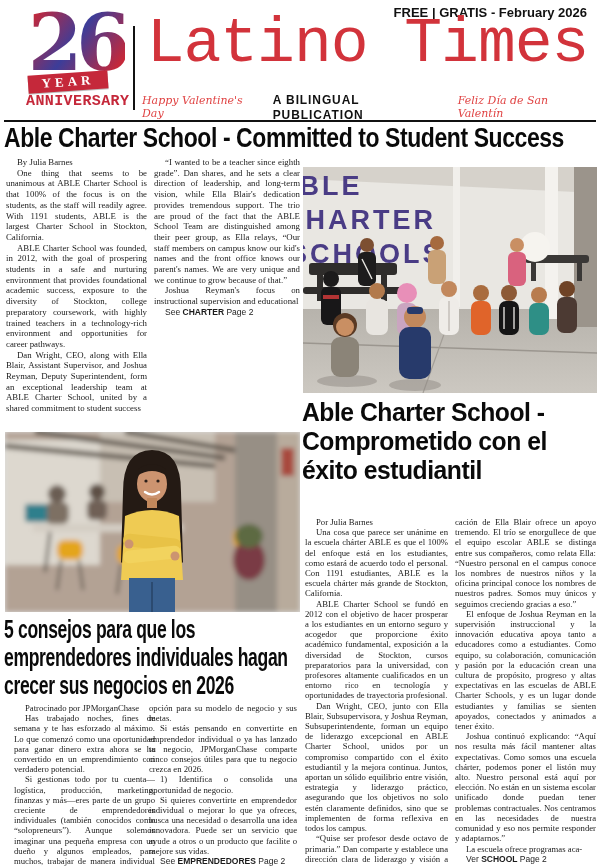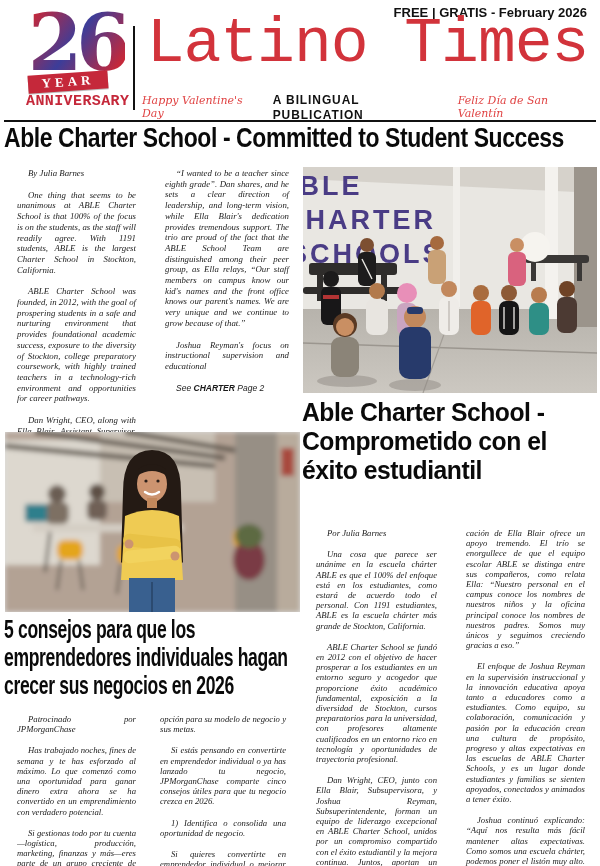--- a/index.html
+++ b/index.html
@@ -39,27 +39,27 @@
          transform:scaleX(.82);transform-origin:0 0;}
   .hl-es{left:302px;top:398px;width:310px;font-size:26px;line-height:29px;
          transform:scaleX(.95);transform-origin:0 0;}
   .hl-tips{left:4px;top:615px;width:445px;font-size:26px;line-height:28px;
            transform:scaleX(.675);transform-origin:0 0;}
   .hl-line{white-space:nowrap;}
 
   
   .col{position:absolute;text-align:justify;font-size:8.8px;line-height:10.7px;
        color:#1b1b1b;overflow:hidden;}
-  .col p{margin:11px;text-indent:11px;font-style:italic;}
+  .col p{margin:0;text-indent:11px;}
   .col-en{top:157px;height:278px;}
   .col-es{top:517px;height:349px;font-size:8.7px;line-height:10.2px;}
   .col-tips{top:703px;height:163px;font-size:8.7px;line-height:10.2px;}
   .c1{left:6px;width:141px;}  .c2{left:154px;width:146px;}
   .e1{left:305px;width:143px;} .e2{left:455px;width:141px;}
-  .t1{left:6px;width:141px;}  .t2{left:149px;width:148px;}
+  .t1{left:14px;width:141px;}  .t2{left:149px;width:148px;}
   .jump{margin-top:8px;text-align:left;font-family:"Liberation Sans",sans-serif;
         font-size:8.5px;text-indent:0;}
   .jump b{font-weight:bold;}
 
   
   .photo{position:absolute;overflow:hidden;background:#ddd;}
   .photo-school{left:303px;top:167px;width:294px;height:226px;}
   .photo-woman{left:5px;top:432px;width:295px;height:180px;}
   .photo svg{display:block;}
 </style>

